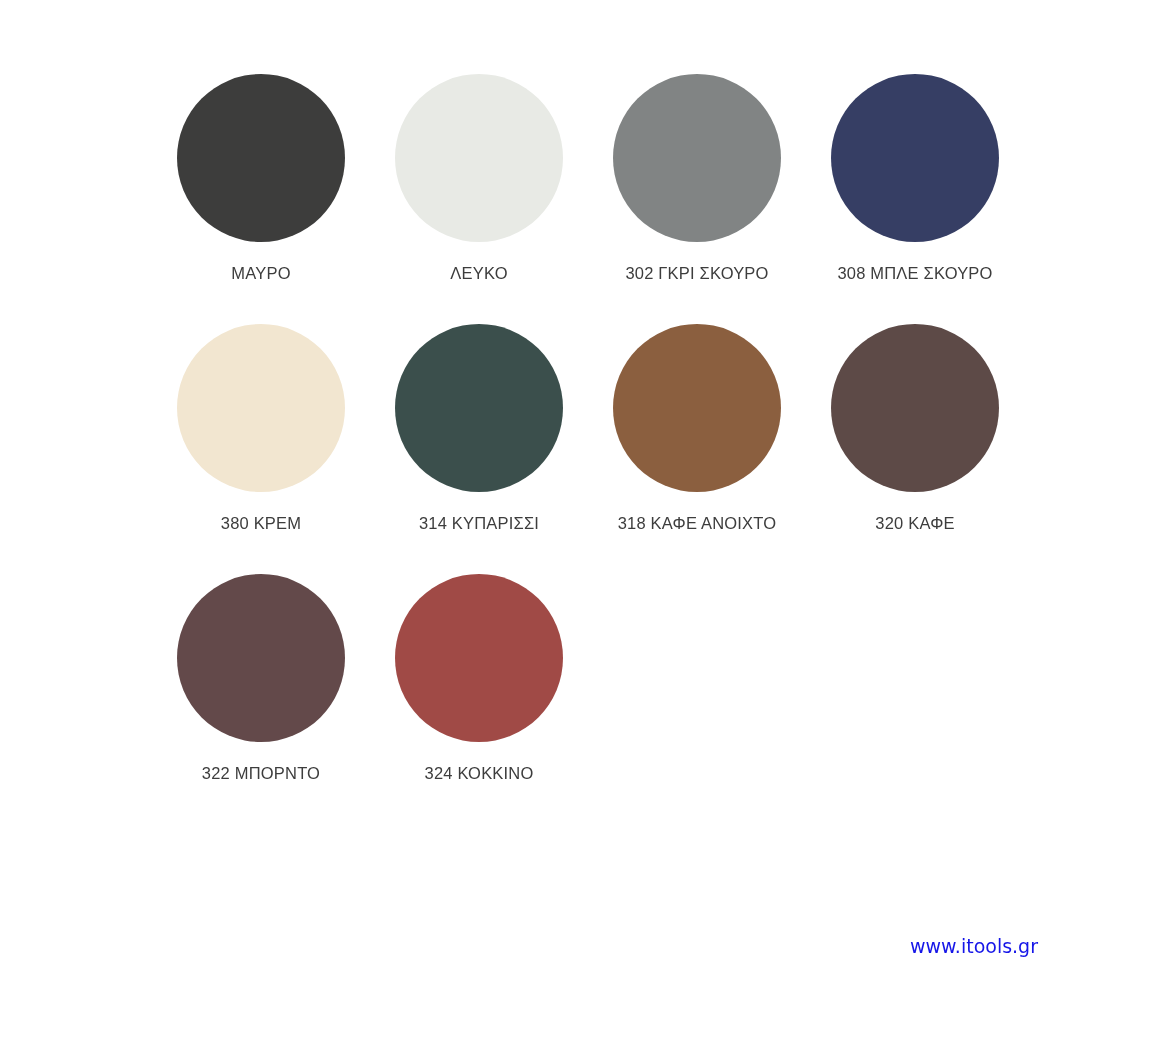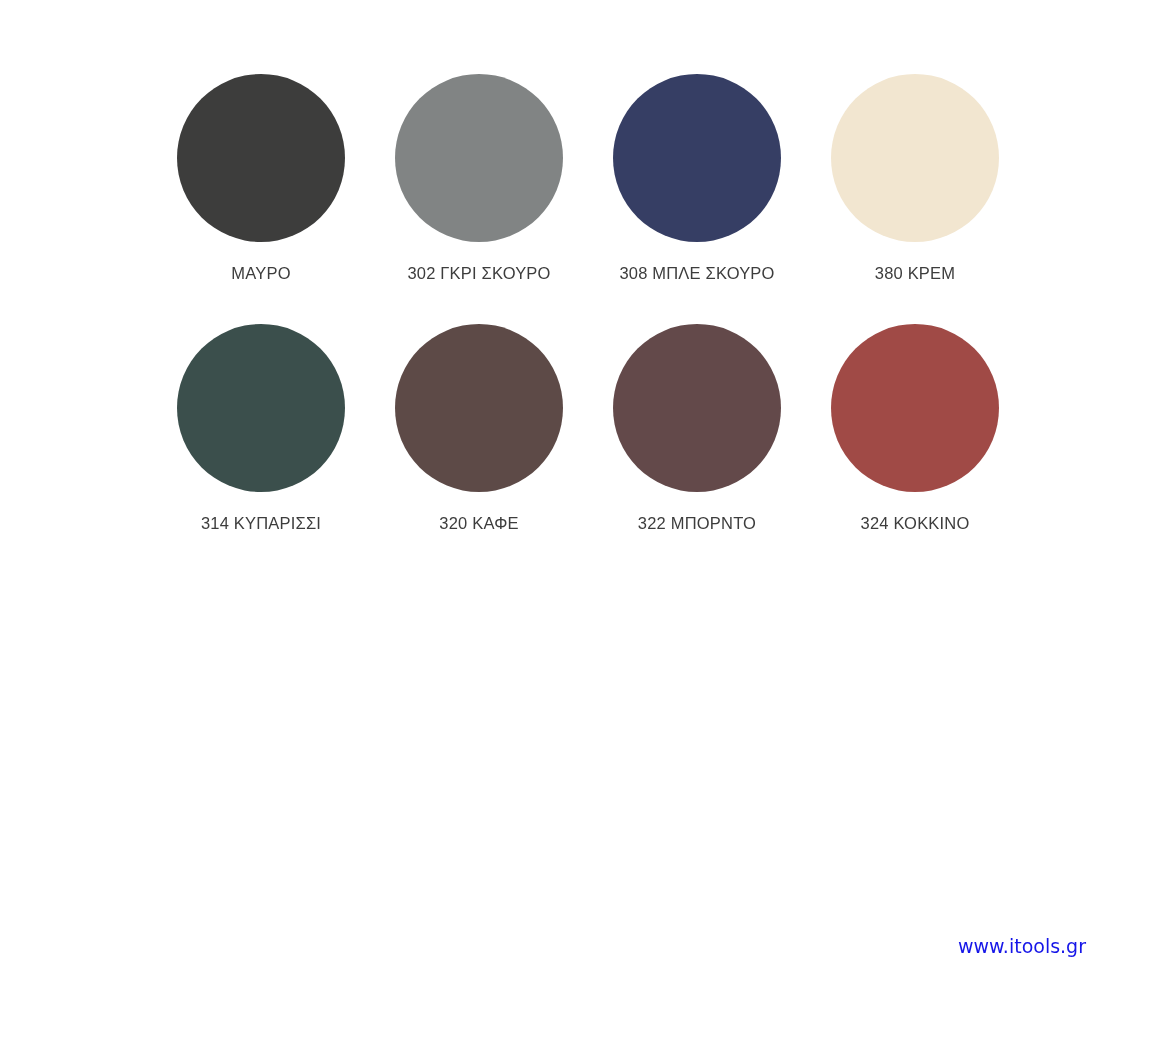--- a/index.html
+++ b/index.html
@@ -82,20 +82,24 @@
 
 <div class="palette">
 
   <div class="swatch-grid">
 
     <div class="swatch">
       <div class="swatch-disc" style="background: rgb(61, 61, 60);"></div>
       <div class="swatch-label">ΜΑΥΡΟ</div>
     </div>
 
+    <div class="swatch">
+      <div class="swatch-disc" style="background: rgb(232, 234, 229);"></div>
+      <div class="swatch-label">ΛΕΥΚΟ</div>
+    </div>
 
 
     <div class="swatch">
       <div class="swatch-disc" style="background: rgb(129, 132, 132);"></div>
       <div class="swatch-label">302 ΓΚΡΙ ΣΚΟΥΡΟ</div>
     </div>
 
 
 
     <div class="swatch">
@@ -108,20 +112,24 @@
       <div class="swatch-label">380 ΚΡΕΜ</div>
     </div>
 
 
     <div class="swatch">
       <div class="swatch-disc" style="background: rgb(59, 79, 76);"></div>
       <div class="swatch-label">314 ΚΥΠΑΡΙΣΣΙ</div>
     </div>
 
 
+    <div class="swatch">
+      <div class="swatch-disc" style="background: rgb(139, 95, 63);"></div>
+      <div class="swatch-label">318 ΚΑΦΕ ΑΝΟΙΧΤΟ</div>
+    </div>
 
     <div class="swatch">
       <div class="swatch-disc" style="background: rgb(93, 74, 71);"></div>
       <div class="swatch-label">320 ΚΑΦΕ</div>
     </div>
 
     <div class="swatch">
       <div class="swatch-disc" style="background: rgb(99, 73, 74);"></div>
       <div class="swatch-label">322 ΜΠΟΡΝΤΟ</div>
     </div>
@@ -131,15 +139,15 @@
       <div class="swatch-label">324 ΚΟΚΚΙΝΟ</div>
     </div>
 
     <div class="swatch is-empty">
       <div class="swatch-disc"></div>
       <div class="swatch-label"></div>
     </div>
 
   </div>
 
-  <div class="site-url" style="color: rgb(22, 22, 232); margin-left: 48px;">www.itools.gr</div>
+  <div class="site-url" style="color: rgb(22, 22, 232);">www.itools.gr</div>
 
 </div>
 
 </body></html>

